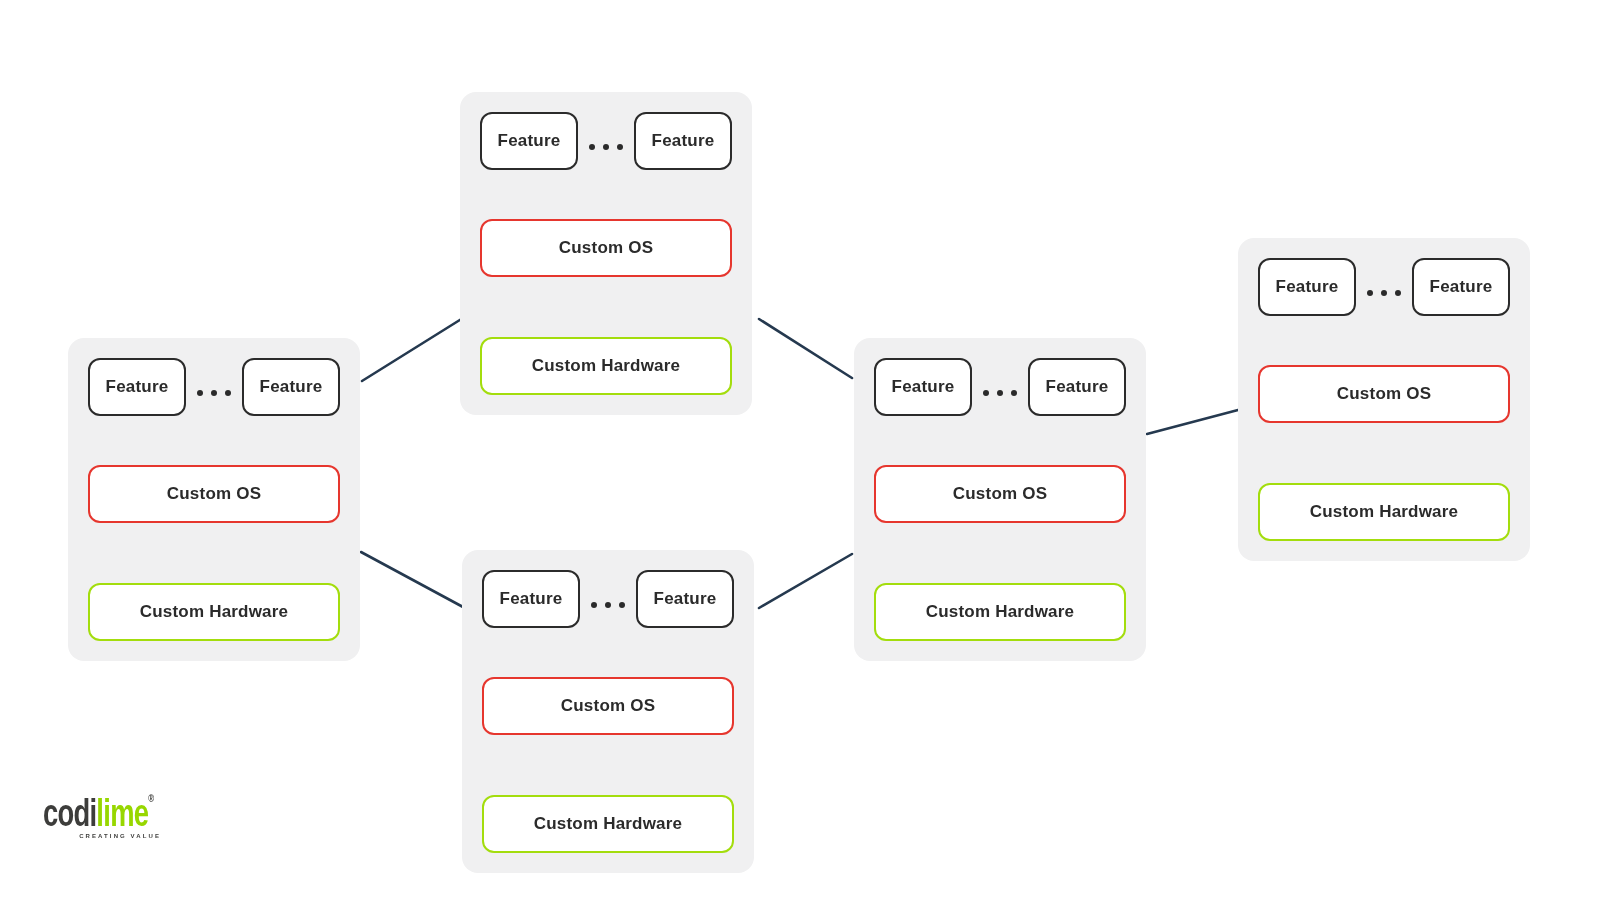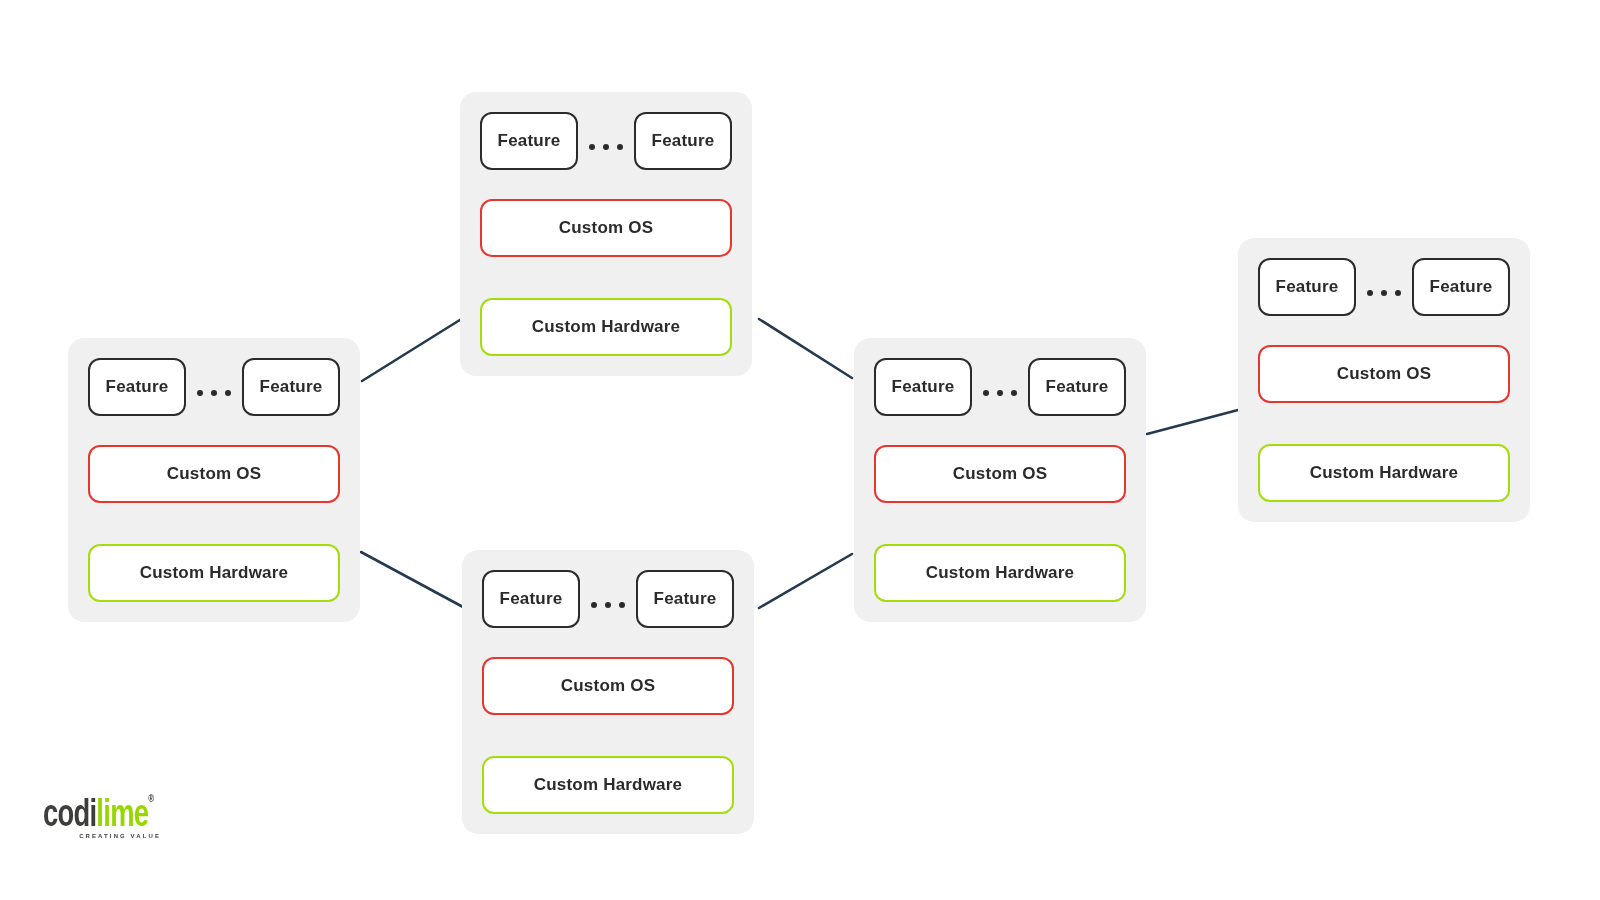--- a/index.html
+++ b/index.html
@@ -24,21 +24,21 @@
     pointer-events: none;
   }
   #connections line {
     stroke: var(--connector, #25394f);
     stroke-width: 2.6;
     stroke-linecap: round;
   }
   .node {
     position: absolute;
     width: 292px;
-    height: 284px;
+    height: 323px;
     background: var(--card, #f0f0f1);
     border-radius: 16px;
     box-sizing: border-box;
     padding: 20px;
     display: flex;
     flex-direction: column;
     justify-content: space-between;
   }
   .feature-row {
     display: flex;

